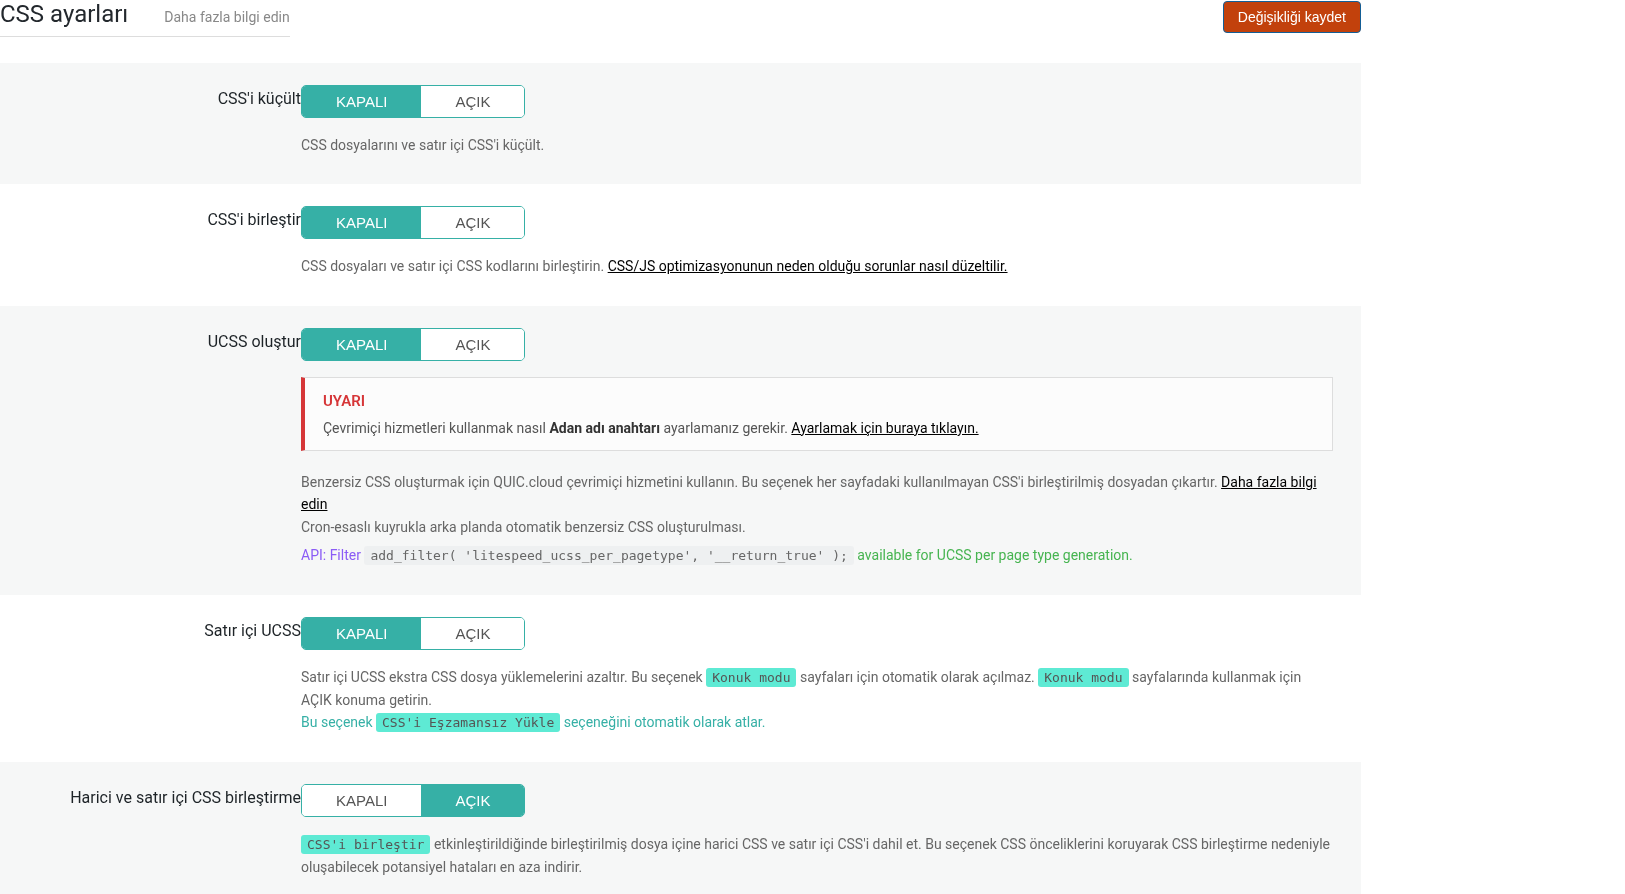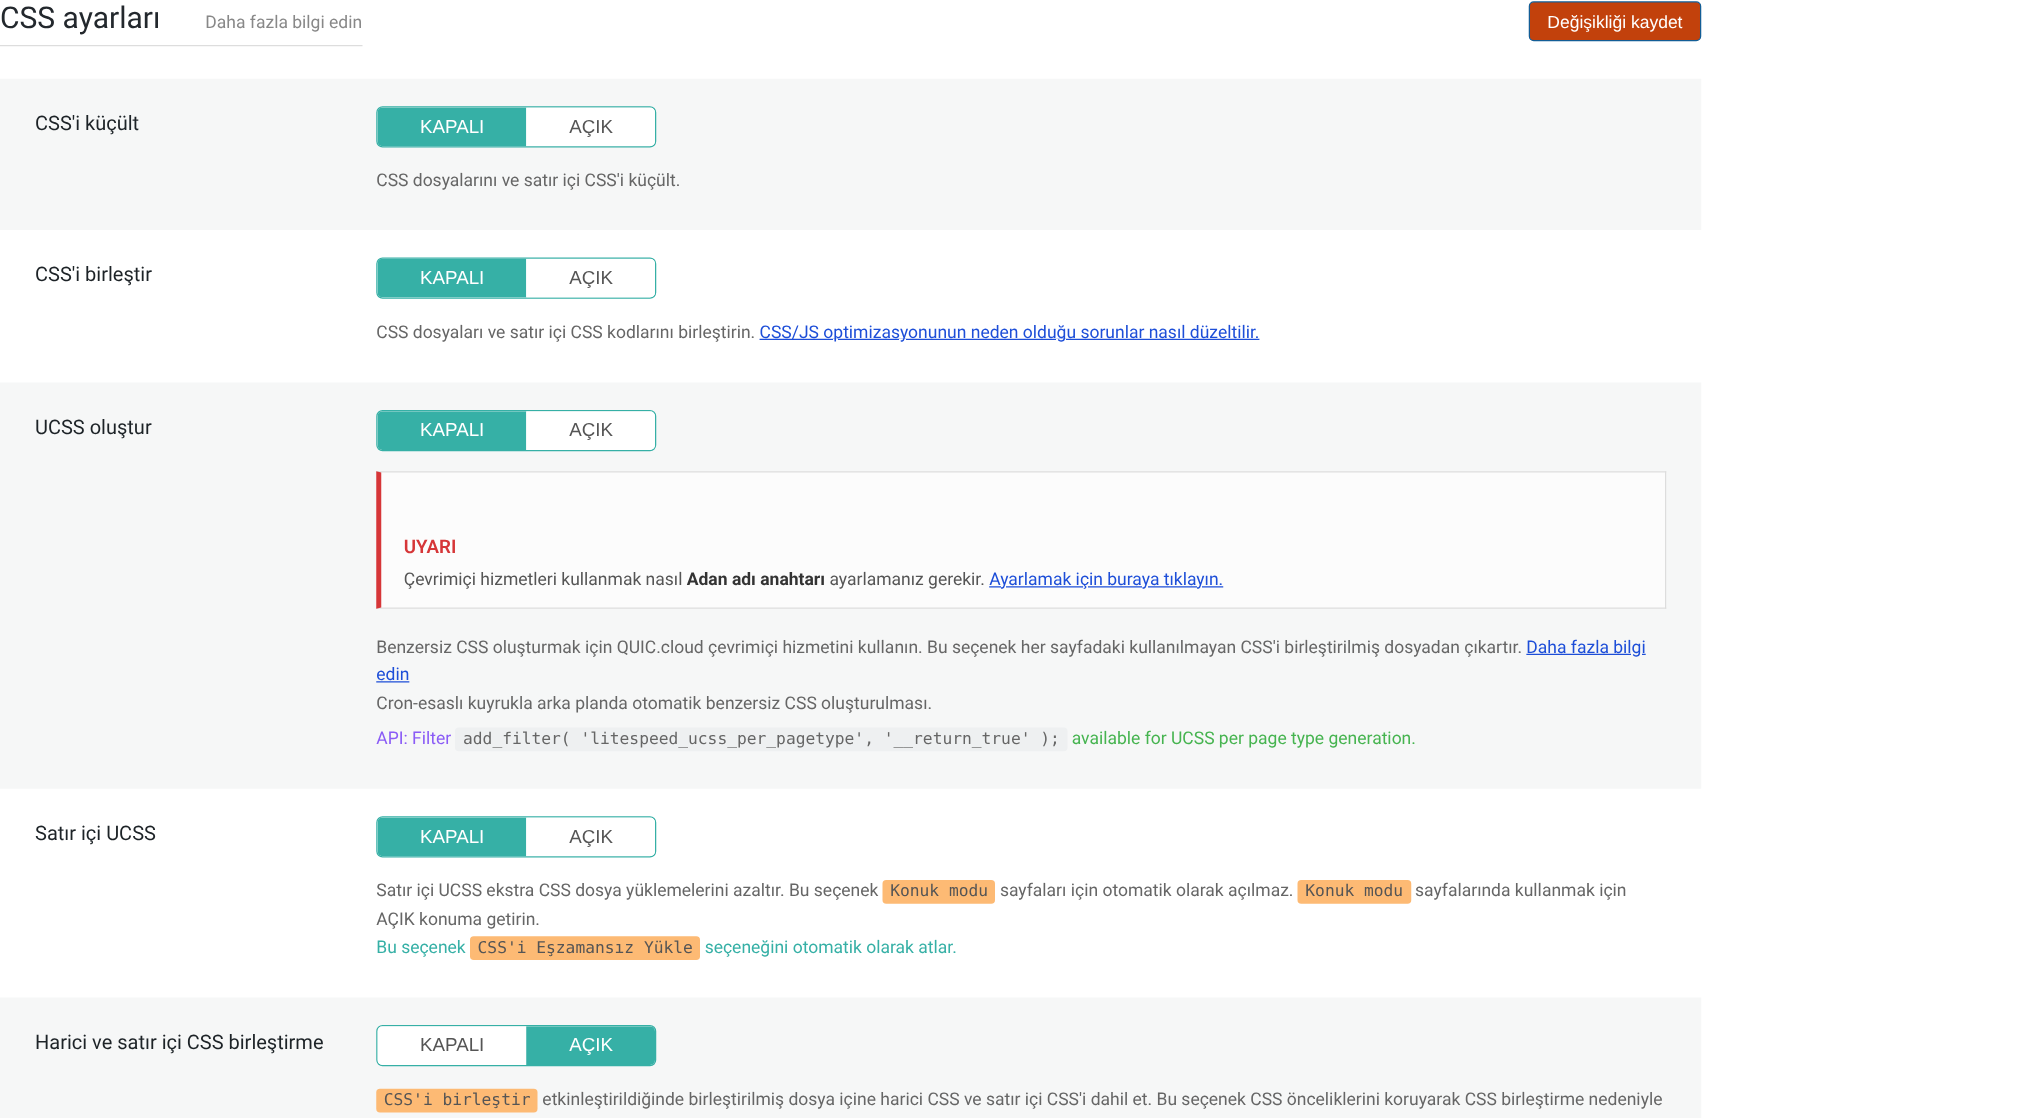--- a/index.html
+++ b/index.html
@@ -6,37 +6,37 @@
 body { font-family: -apple-system, BlinkMacSystemFont, "Segoe UI", Roboto, Arial, sans-serif; background: #fff; color: #3c434a; font-size: 14px; }
 .wrapper { width: 1361px; }
 .header { display: flex; align-items: baseline; justify-content: space-between; padding: 0 0 6px 0; }
 .header-left { display: flex; align-items: baseline; gap: 36px; border-bottom: 1px solid #ddd; padding-bottom: 8px; }
 .page-title { font-size: 24px; font-weight: 400; color: #23282d; }
 .learn-more { color: #888; font-size: 14px; text-decoration: none; }
 .save-btn { background: #c2410c; color: #fff; border: 1px solid #135e96; border-radius: 4px; padding: 7px 14px; font-size: 14px; cursor: pointer; }
 .settings-body { margin-top: 20px; }
 .setting-row { display: flex; align-items: flex-start; padding: 22px 28px 28px 28px; }
 .setting-row.gray { background: #f6f7f7; }
-.setting-label { width: 273px; flex-shrink: 0; font-size: 16px; color: #1d2327; padding-top: 4px; }
+.setting-label { width: 273px; flex-shrink: 0; font-size: 16px; color: #1d2327; padding-top: 4px; text-align: right; }
 .setting-content { flex: 1; }
 .toggle-group { display: inline-flex; border: 1px solid #36b0a6; border-radius: 5px; overflow: hidden; margin-bottom: 16px; }
 .toggle-btn { padding: 7px 34px; font-size: 15px; background: #fff; color: #555; cursor: pointer; border: none; }
 .toggle-btn.active { background: #36b0a6; color: #fff; }
 .desc { color: #666; font-size: 14px; line-height: 1.6; }
-.desc a, a.link { color: #1d4ed8; text-decoration: underline; text-align: center; }
+.desc a, a.link { color: #000000; text-decoration: underline; text-align: center; }
 .notice-box { border: 1px solid #ddd; border-left: 4px solid #d63638; background: #fcfcfc; padding: 14px 18px; margin-bottom: 20px; }
-.notice-title { color: #d63638; font-weight: 600; font-size: 15px; margin-bottom: 10px; margin-top: 36px; }
+.notice-title { color: #d63638; font-weight: 600; font-size: 15px; margin-bottom: 10px; }
 .notice-body { color: #555; font-size: 14px; }
 .notice-body strong { color: #333; }
 code { background: #eef0f1; border-radius: 3px; padding: 2px 6px; font-family: Consolas, Monaco, monospace; font-size: 13px; }
 .api-line { margin-top: 6px; }
 .api-label { color: #8b5cf6; }
 .api-tail { color: #46b450; }
 .teal-text { color: #36b0a6; }
-.badge { background: #fdba74; border-radius: 3px; padding: 2px 6px; font-family: Consolas, Monaco, monospace; font-size: 13px; color: #555; }
+.badge { background: #5eead4; border-radius: 3px; padding: 2px 6px; font-family: Consolas, Monaco, monospace; font-size: 13px; color: #555; }
 </style>
 </head>
 <body>
 
 <div class="wrapper">
   <div class="header">
     <div class="header-left">
       <span class="page-title">CSS ayarları</span>
       <a href="#" class="learn-more">Daha fazla bilgi edin</a>
     </div>

